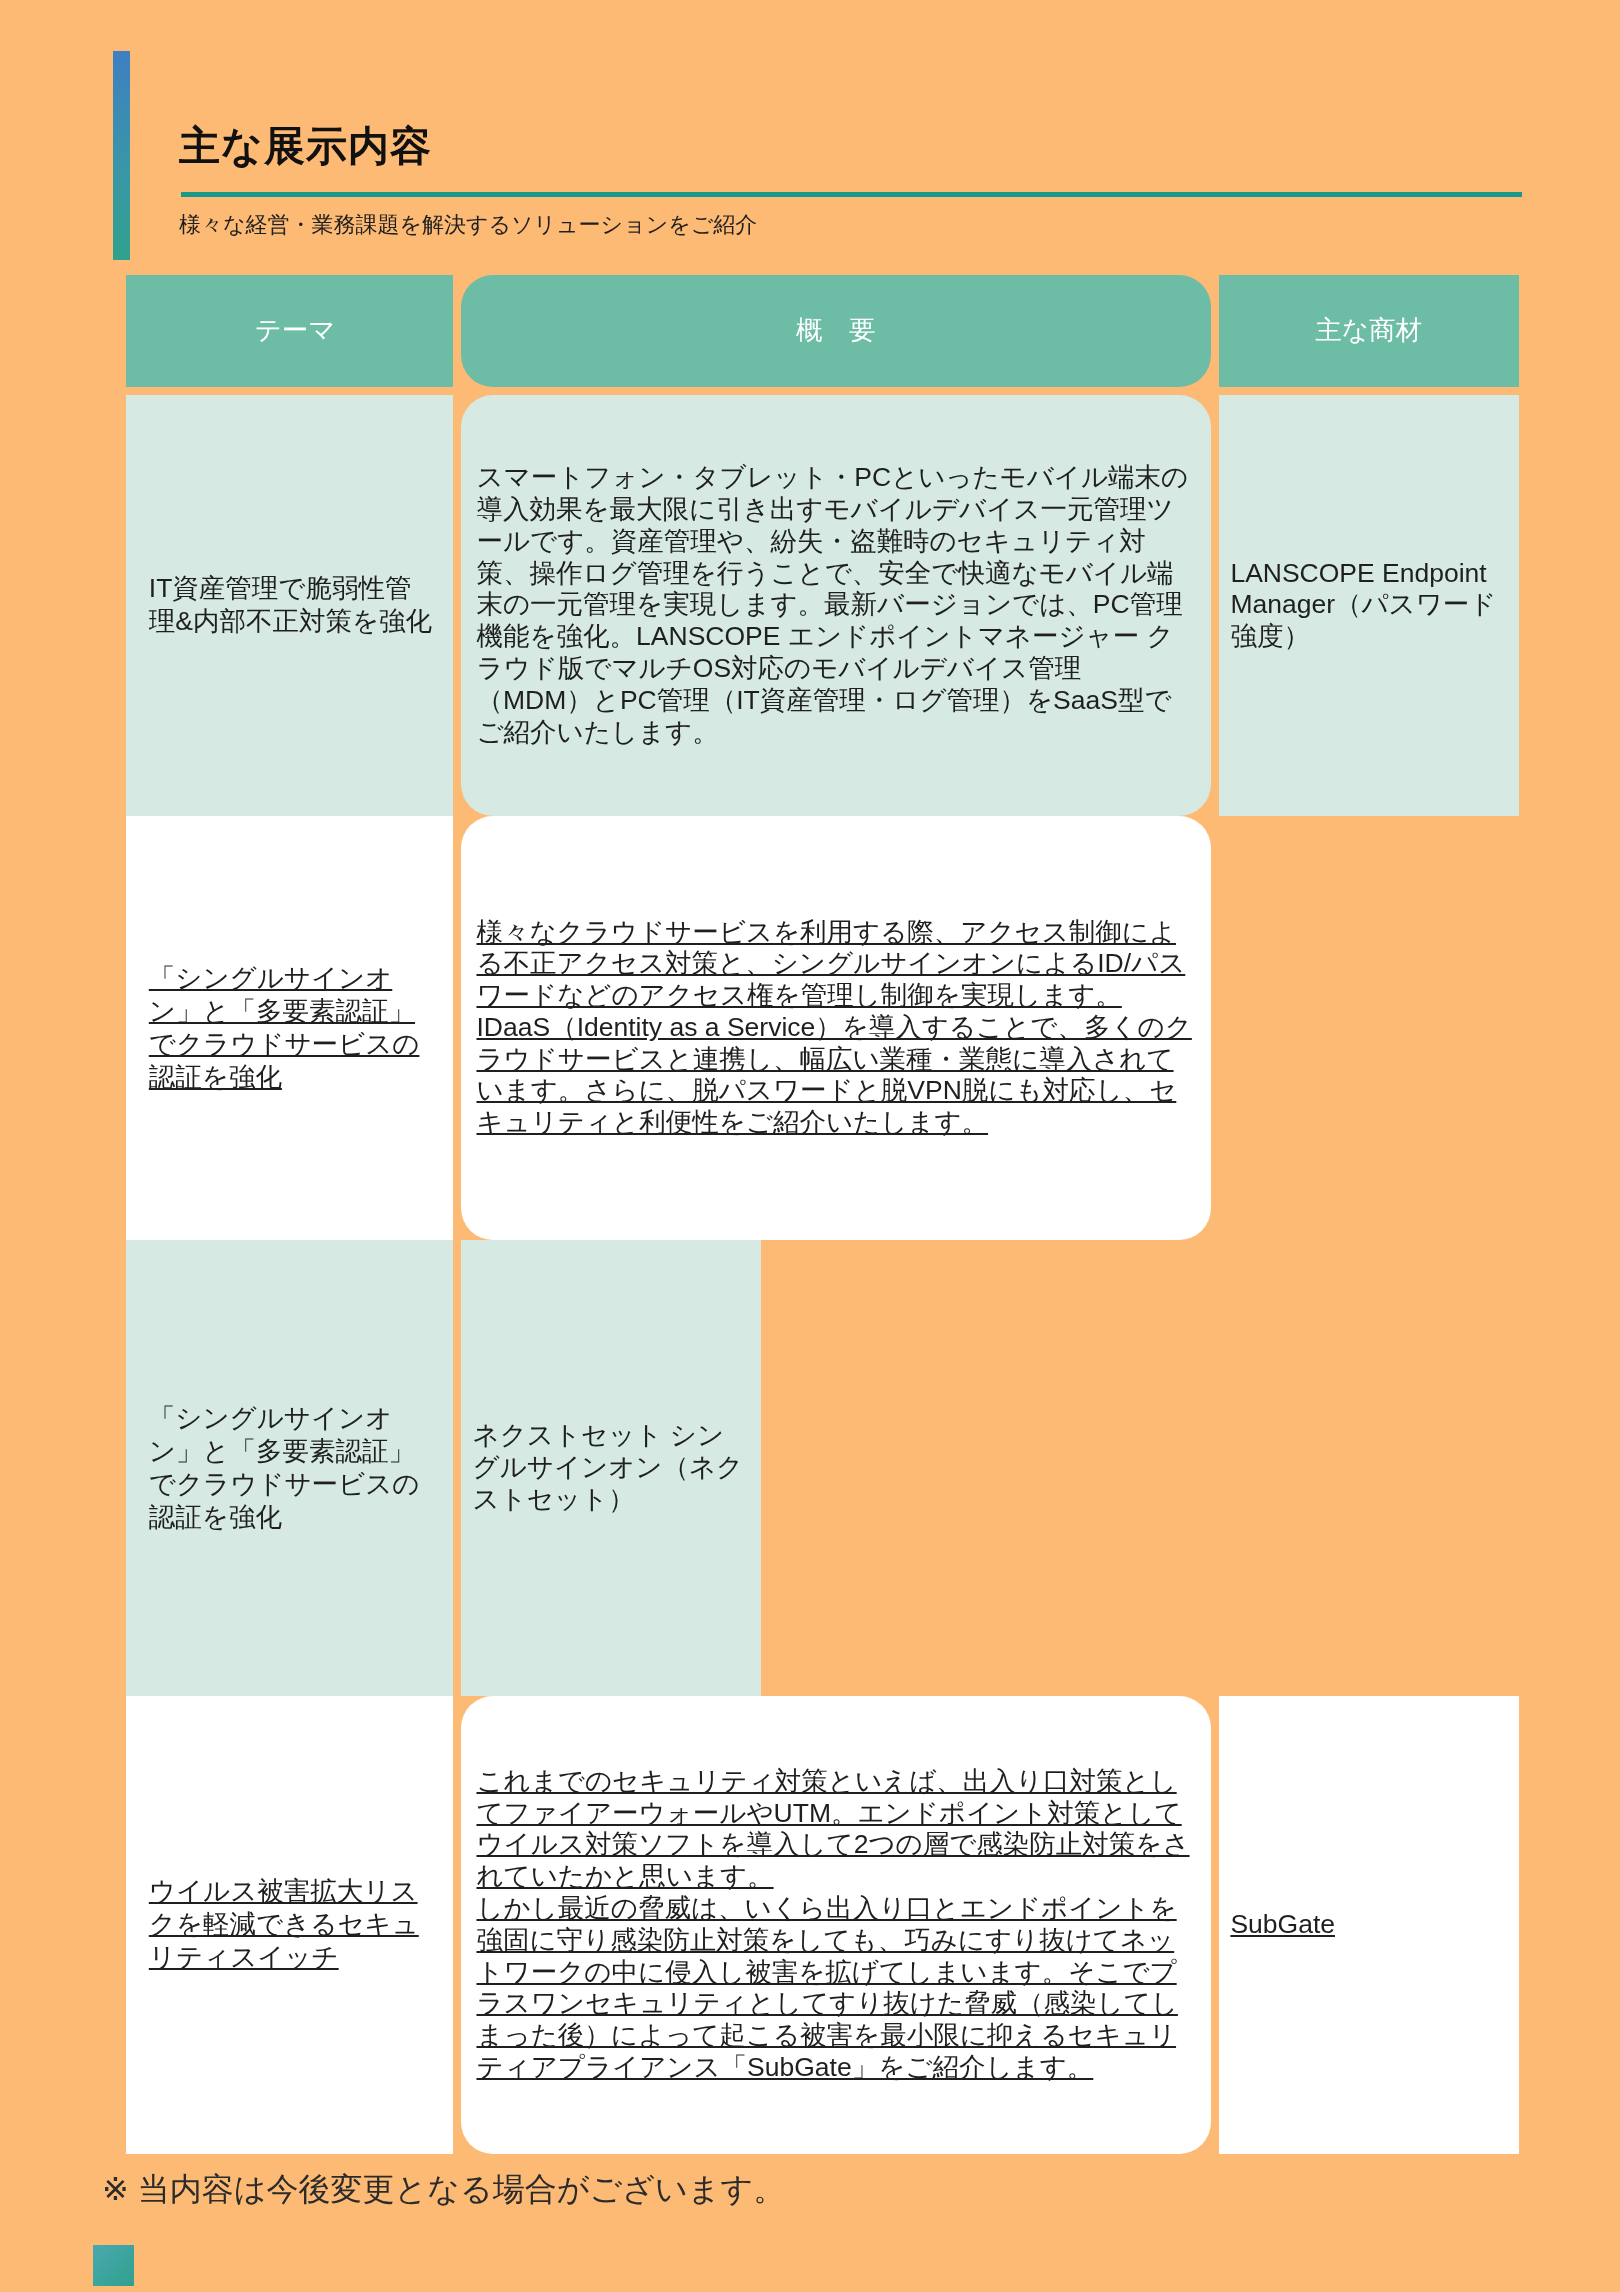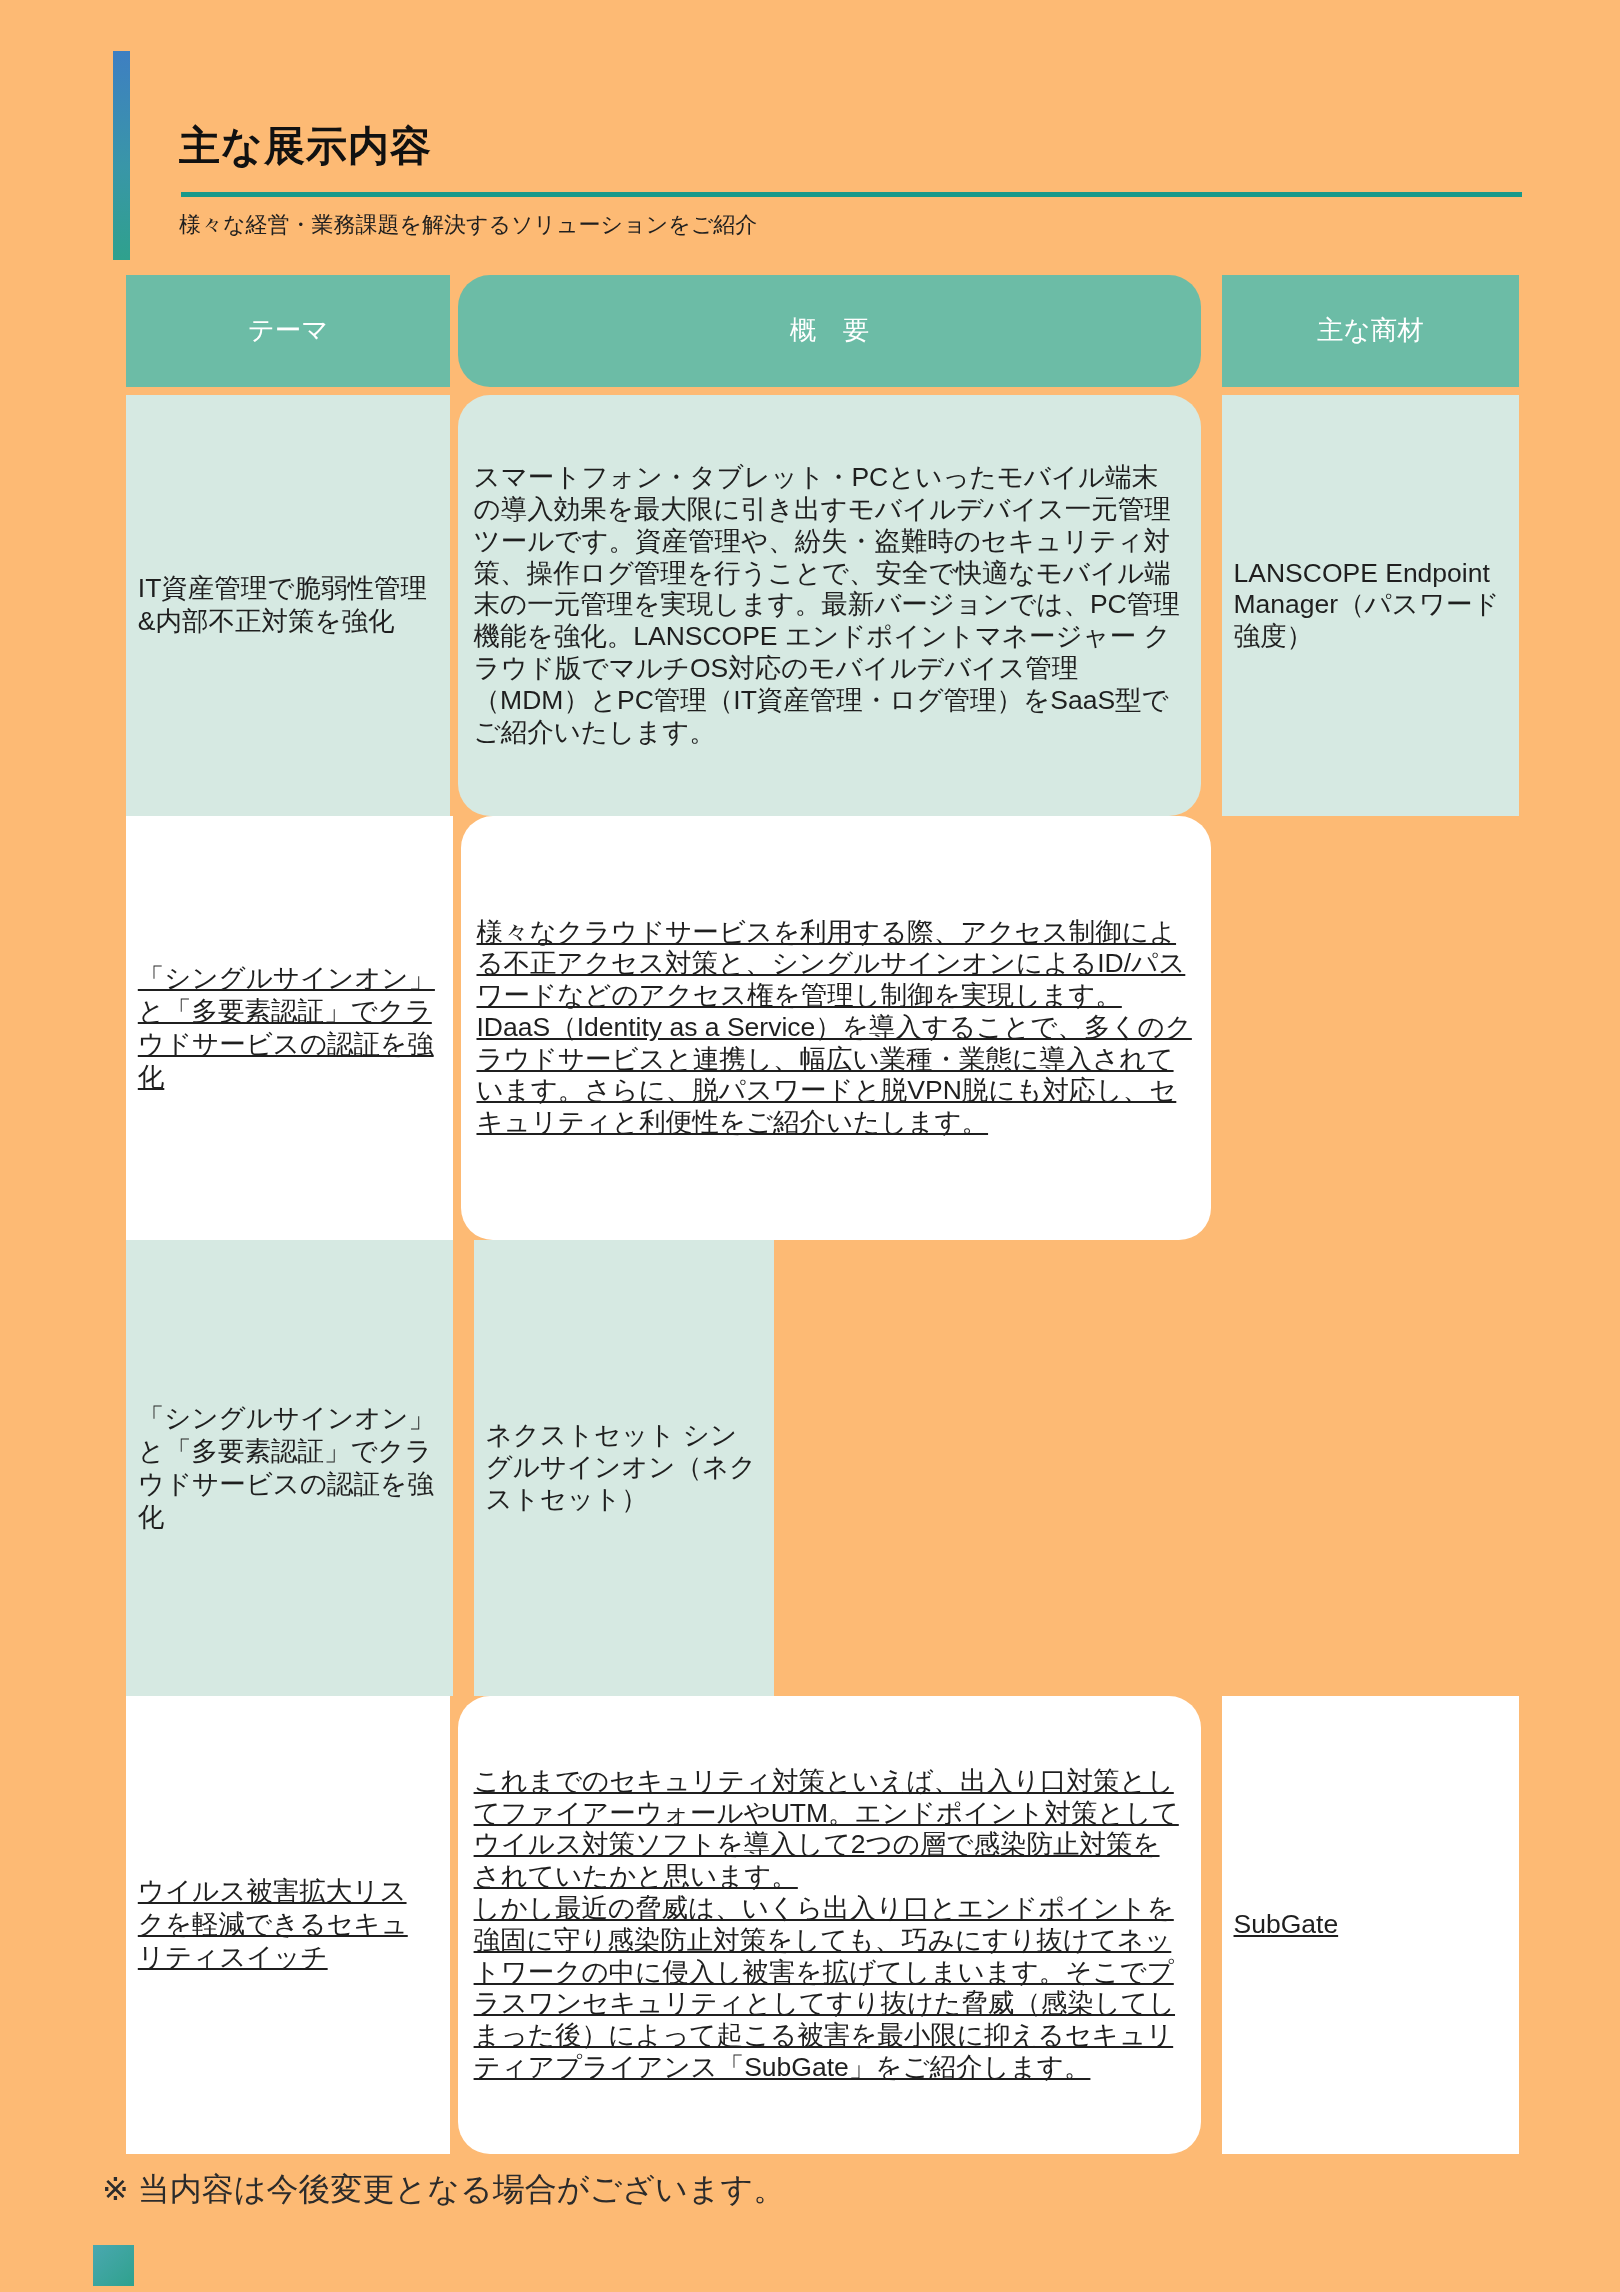--- a/index.html
+++ b/index.html
@@ -63,39 +63,39 @@
   .t-row.r2 { height: 456px; }
   .t-row.r3 { height: 458px; }
 
   .cell {
     display: flex;
     align-items: center;
     height: 100%;
   }
   .col-theme    { width: 327px; padding: 13.7px 17.6px 13.7px 11.8px; }
   .col-overview { width: 750px; padding: 13.7px 15.7px; border-radius: 32px; }
-  .col-product  { width: 300px; padding: 13.7px 9.8px 13.7px 11.8px; margin-left: 13px; }
+  .col-product  { width: 300px; padding: 13.7px 9.8px 13.7px 11.8px; }
 
   .t-row.header .cell {
     background: #6cbca6;
     color: #ffffff;
     justify-content: center;
     font-size: 28px;
     padding: 0;
   }
   .t-row.shaded .cell { background: #d6e9e2; }
   .t-row.plain  .cell { background: #ffffff; text-decoration: underline; }
 
   .cell-text {
     font-size: 26.5px;
     line-height: 1.2;
     white-space: pre-line;
     width: 100%;
   }
-  .col-theme .cell-text { line-height: 1.25; }
+  .col-theme .cell-text { line-height: 1.25; padding-left: 11px; }
 
   
   .footnote {
     position: absolute;
     left: 102px; top: 2168px;
     font-size: 32px;
     color: #2b2b2b;
   }
   .corner-square {
     position: absolute;

